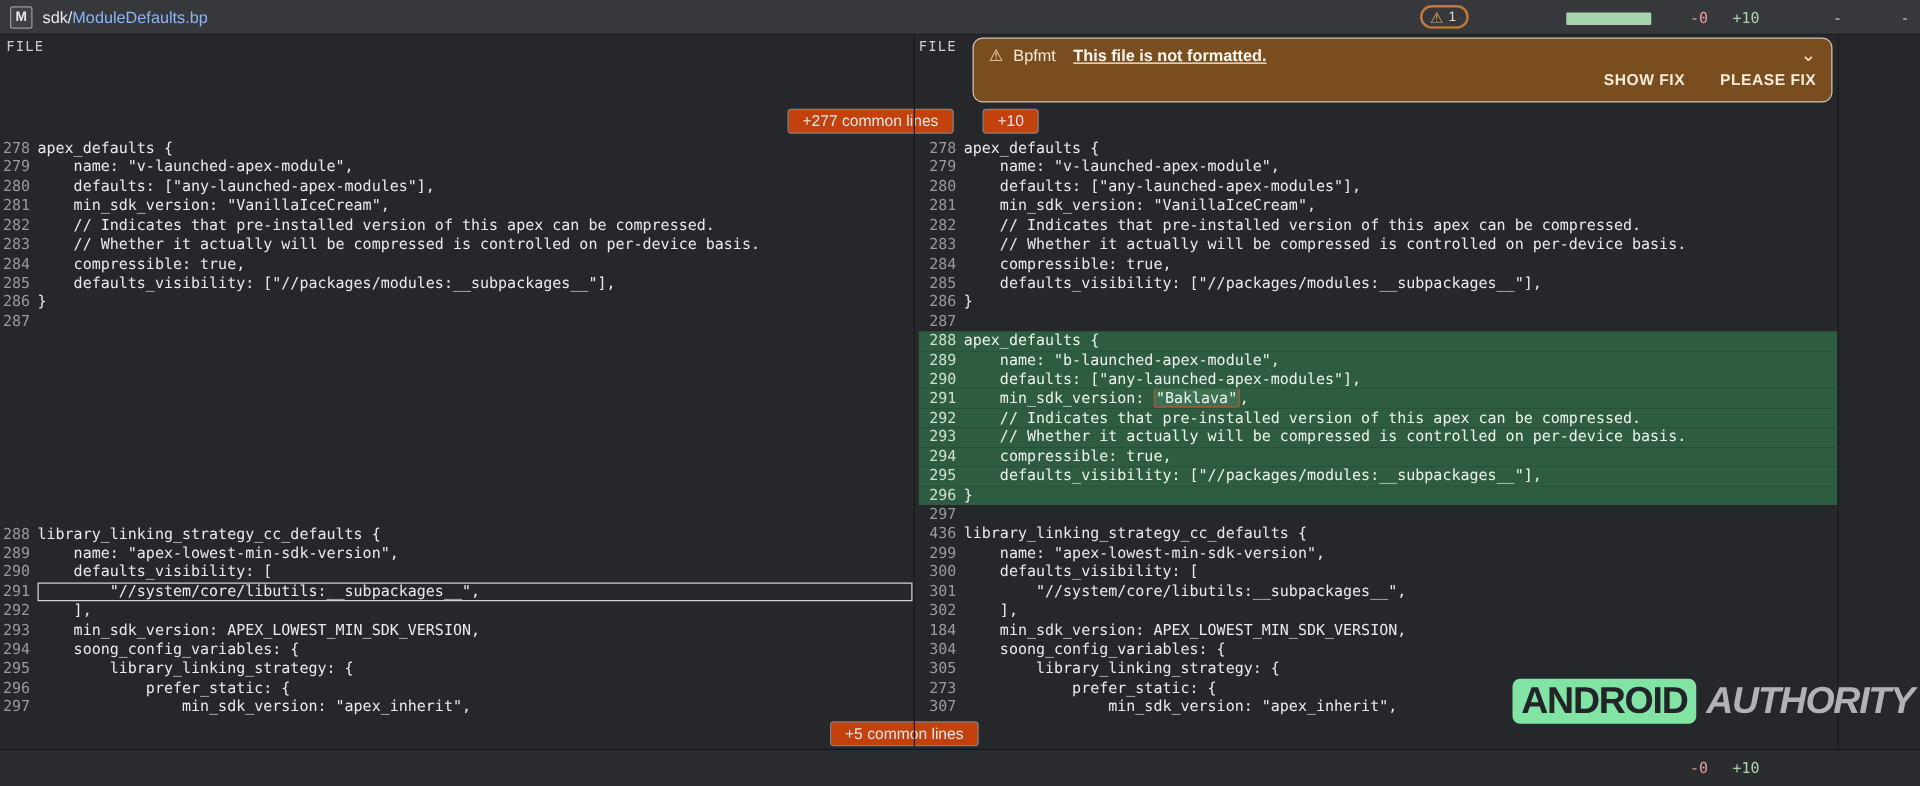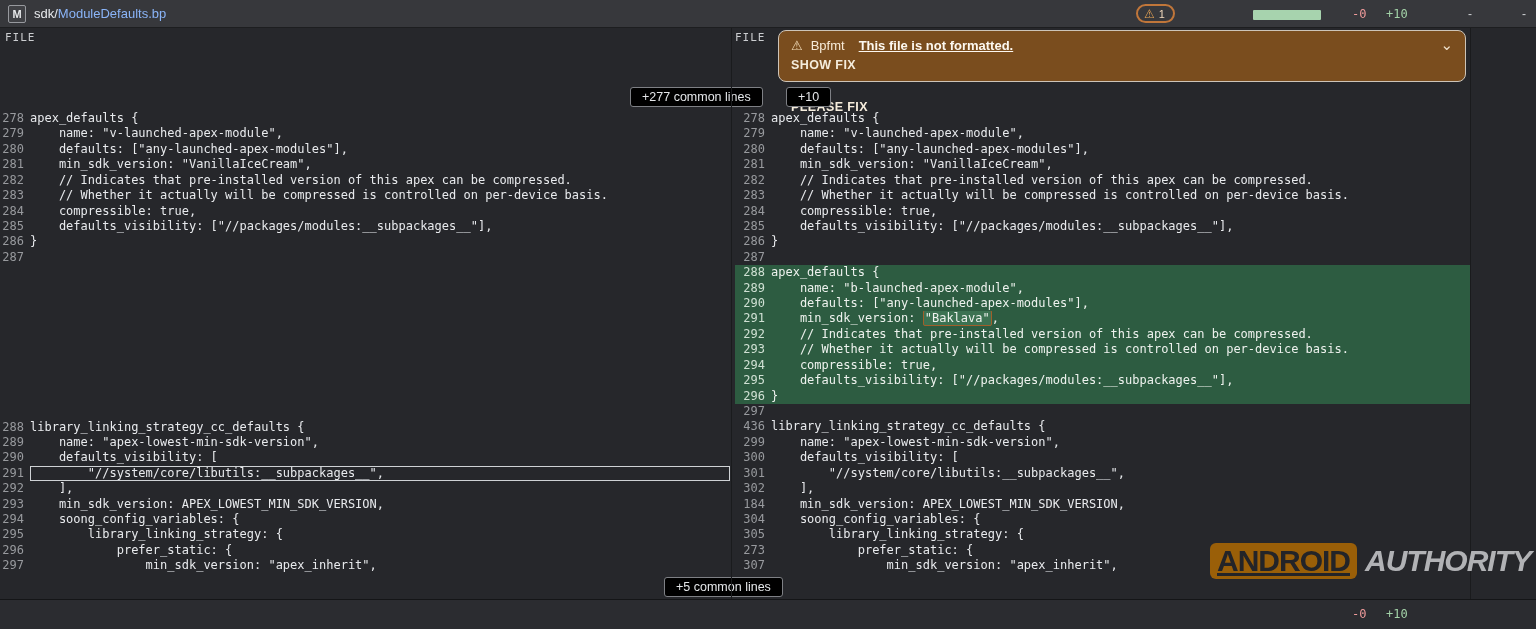--- a/index.html
+++ b/index.html
@@ -36,25 +36,25 @@
   #banner { position:absolute; left:778px; top:30px; width:688px; height:52px;
             background:#7a4d1e; border:1px solid #cdc4b8; border-radius:8px;
             padding:6px 12px 4px 12px; color:#f2e6d2; }
   #banner .row1 { display:flex; align-items:baseline; gap:8px; font-size:13px; white-space:nowrap; overflow:hidden; }
   #banner .tri { color:#f3ddba; font-size:13px; }
   #banner .tool { color:#f7ead7; margin-right:6px; }
   #banner .btitle { font-weight:bold; color:#fdf8f0; margin-right:4px;text-decoration:underline; }
   #banner .bdesc { color:#e9d9c1; }
   #banner .chev { margin-left:auto; color:#f0e3cf; font-size:15px; cursor:pointer; line-height:1; }
   #banner .row2 { display:flex; justify-content:flex-end; gap:28px; margin-top:5px;
-                  font-size:12.5px; font-weight:bold; letter-spacing:0.4px; color:#f5ecdc;flex-direction:column; }
+                  font-size:12.5px; font-weight:bold; letter-spacing:0.4px; color:#f5ecdc; }
   #banner .row2 span { cursor:pointer; }
 
   
-  .expander { position:absolute; height:20px; background:#000000; border:1px solid #7e8085;
+  .expander { position:absolute; height:20px; background:#c2410c; border:1px solid #7e8085;
               border-radius:3px; color:#e4e6e9; font-size:12.5px; line-height:18px;
               padding:0 11px; cursor:pointer; white-space:nowrap; }
   #exp-top-common { left:630px; top:87px; }
   #exp-top-plus   { left:786px; top:87px; }
   #exp-bottom     { left:664px; top:577px; }
 
   
   .pane { position:absolute; top:111px; }
   #pane-left  { left:0;     width:730px; }
   #pane-right { left:735px; width:735px; }
@@ -76,21 +76,21 @@
   
   #bottombar { position:absolute; left:0; top:599px; width:1536px; height:30px;
                background:#2b2c30; border-top:1px solid #141517; }
   #bot-removed { position:absolute; left:1352px; top:7px; color:#ef9a9a; }
   #bot-added   { position:absolute; left:1386px; top:7px; color:#a3d3a8; }
 
   
   #watermark { position:absolute; left:1210px; top:543px; display:flex; align-items:center; gap:8px;
                z-index:50; opacity:0.95; font-weight:bold; font-size:30px; letter-spacing:-1px;
                font-stretch:condensed; }
-  #watermark .wm1 { background:#a16207; color:#232428; border-radius:6px; padding:0 7px; line-height:36px;text-decoration:underline; }
+  #watermark .wm1 { background:#86efac; color:#232428; border-radius:6px; padding:0 7px; line-height:36px; }
   #watermark .wm2 { color:#b9babd; line-height:36px;font-style:italic; }
 </style>
 </head>
 <body>
 
 <div id="topbar">
   <div id="file-status">M</div>
   <div id="file-path"><span>sdk/</span><span class="fname">ModuleDefaults.bp</span></div>
   <div id="warn-chip">
     <span class="tri">⚠</span>

